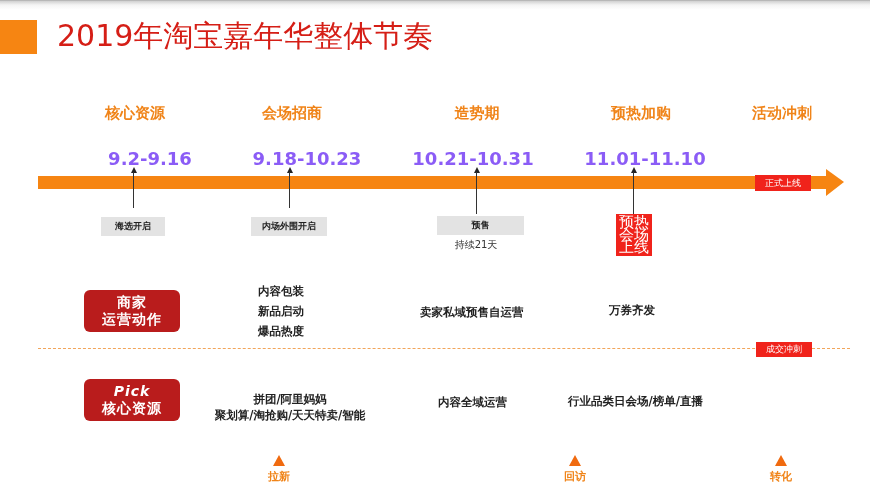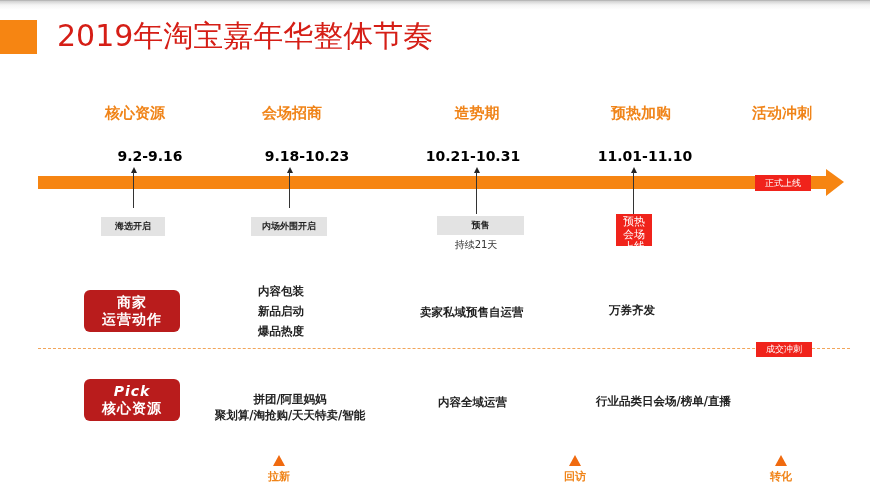--- a/index.html
+++ b/index.html
@@ -20,21 +20,21 @@
     white-space: nowrap;
   }
 
   .phase-label {
     position: absolute; top: 104px; width: 140px; margin-left: -70px;
     text-align: center; font-size: 15px; font-weight: bold; color: #f08419;
     white-space: nowrap;
   }
   .phase-date {
     position: absolute; top: 148px; width: 140px; margin-left: -70px;
-    text-align: center; font-size: 14px; font-weight: bold; color: #000000;
+    text-align: center; font-size: 18px; font-weight: bold; color: #8b5cf6;
     white-space: nowrap;
   }
 
   .timeline-bar {
     position: absolute; left: 38px; top: 176px; width: 790px; height: 13px;
     background: #f68512;
   }
   .timeline-head {
     position: absolute; left: 826px; top: 169px; width: 0; height: 0;
     border-top: 13px solid transparent; border-bottom: 14px solid transparent;
@@ -55,22 +55,22 @@
   }
 
   .gray-tag {
     position: absolute; height: 19px; background: #e3e3e3; color: #222;
     font-size: 9px; font-weight: bold; line-height: 19px; text-align: center;
   }
   .sub-note {
     position: absolute; font-size: 10px; color: #333; text-align: center; width: 80px;
   }
   .red-tag {
-    position: absolute; left: 616px; top: 214px; width: 36px; height: 32px;
-    background: #f0231b; color: #fff; font-size: 11px; line-height: 12.5px;
+    position: absolute; left: 616px; top: 214px; width: 36px; height: 42px;
+    background: #f0231b; color: #fff; font-size: 15px; line-height: 12.5px;
     text-align: center; padding-top: 2px; white-space: pre-line;
   }
 
   .row-badge {
     position: absolute; left: 84px; width: 96px; height: 42px;
     background: #b91c1c; border-radius: 6px; color: #fff;
     font-size: 14px; line-height: 17px; text-align: center; padding-top: 4px;
     font-weight: bold; letter-spacing: 1px;
   }
   .row-badge .italic { font-style: italic; }
@@ -160,21 +160,21 @@
 
 <div class="row-badge" style="top:379px;">
   <div class="italic">Pick</div>
   <div>核心资源</div>
 </div>
 <div class="content-text content-center" style="left:204px; top:391px; width:172px; line-height:16px;">
   <div>拼团/阿里妈妈</div>
   <div>聚划算/淘抢购/天天特卖/智能</div>
 </div>
 <div class="content-text" style="left:438px; top:393px;">内容全域运营</div>
-<div class="content-text" style="left:568px; top:392px;margin-left:28px;">行业品类日会场/榜单/直播</div>
+<div class="content-text" style="left:568px; top:392px;">行业品类日会场/榜单/直播</div>
 
 <div class="goal" style="left:279px;">
   <div class="goal-triangle"></div>
   <div class="goal-label">拉新</div>
 </div>
 <div class="goal" style="left:575px;">
   <div class="goal-triangle"></div>
   <div class="goal-label">回访</div>
 </div>
 <div class="goal" style="left:781px;">

